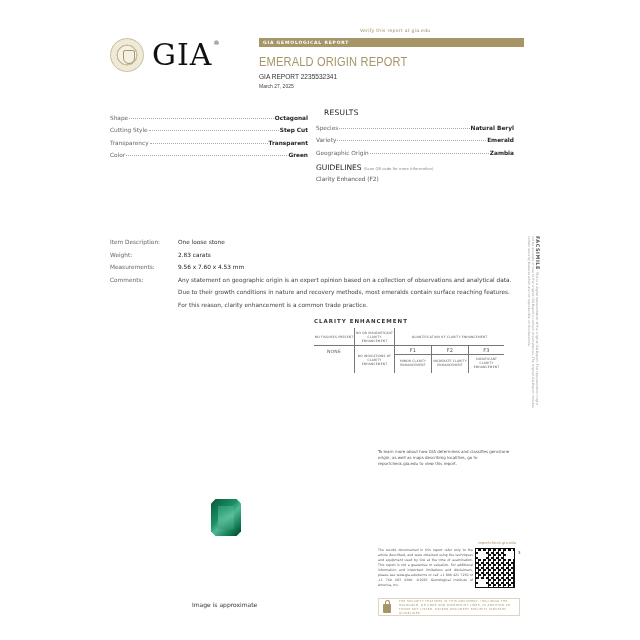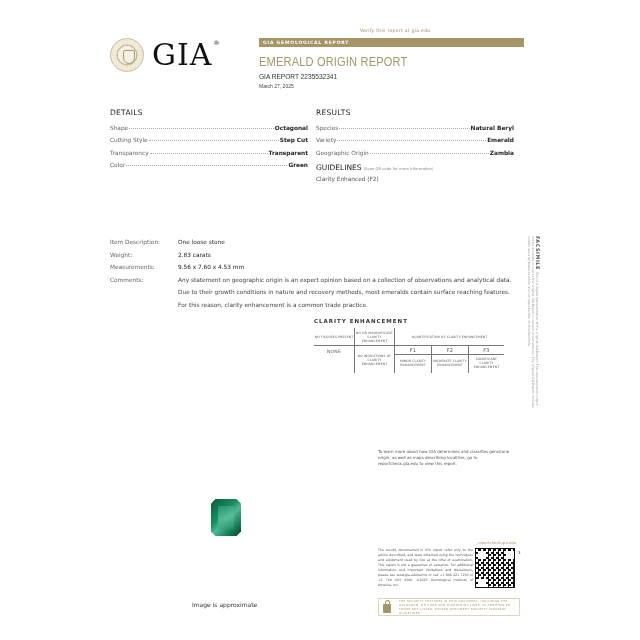--- a/index.html
+++ b/index.html
@@ -83,21 +83,20 @@
   <div class="seal"></div>
   <span class="gia-text"><span>GIA</span><span class="reg">®</span></span>
 </div>
 <div class="abs verify">Verify this report at gia.edu</div>
 <div class="abs gold-bar">GIA GEMOLOGICAL REPORT</div>
 <div class="abs report-title">EMERALD ORIGIN REPORT</div>
 <div class="abs report-num">GIA REPORT 2235532341</div>
 <div class="abs report-date">March 27, 2025</div>
 
 <div class="abs details">
-  <div class="section-title" style="margin-bottom:1px;">DETAILS</div>
   <div class="kv-row">
       <span class="kv-label">Shape</span>
       <span class="kv-dots"></span>
       <span class="kv-val">Octagonal</span>
     </div>
   <div class="kv-row">
       <span class="kv-label">Cutting Style</span>
       <span class="kv-dots"></span>
       <span class="kv-val">Step Cut</span>
     </div>
@@ -107,21 +106,21 @@
       <span class="kv-val">Transparent</span>
     </div>
   <div class="kv-row">
       <span class="kv-label">Color</span>
       <span class="kv-dots"></span>
       <span class="kv-val">Green</span>
     </div>
 </div>
 
 <div class="abs results">
-  <div class="section-title" style="margin-bottom:1px;">RESULTS</div>
+  <div class="section-title" style="margin-bottom:1px;margin-left:8px;">RESULTS</div>
   <div class="kv-row">
       <span class="kv-label">Species</span>
       <span class="kv-dots"></span>
       <span class="kv-val">Natural Beryl</span>
     </div>
   <div class="kv-row">
       <span class="kv-label">Variety</span>
       <span class="kv-dots"></span>
       <span class="kv-val">Emerald</span>
     </div>

